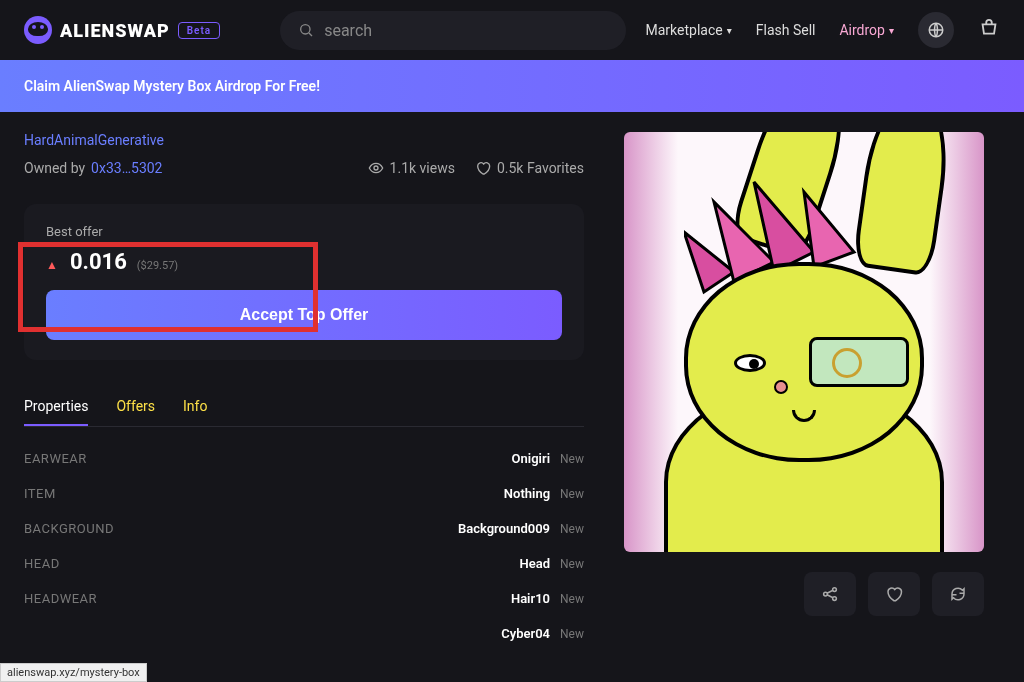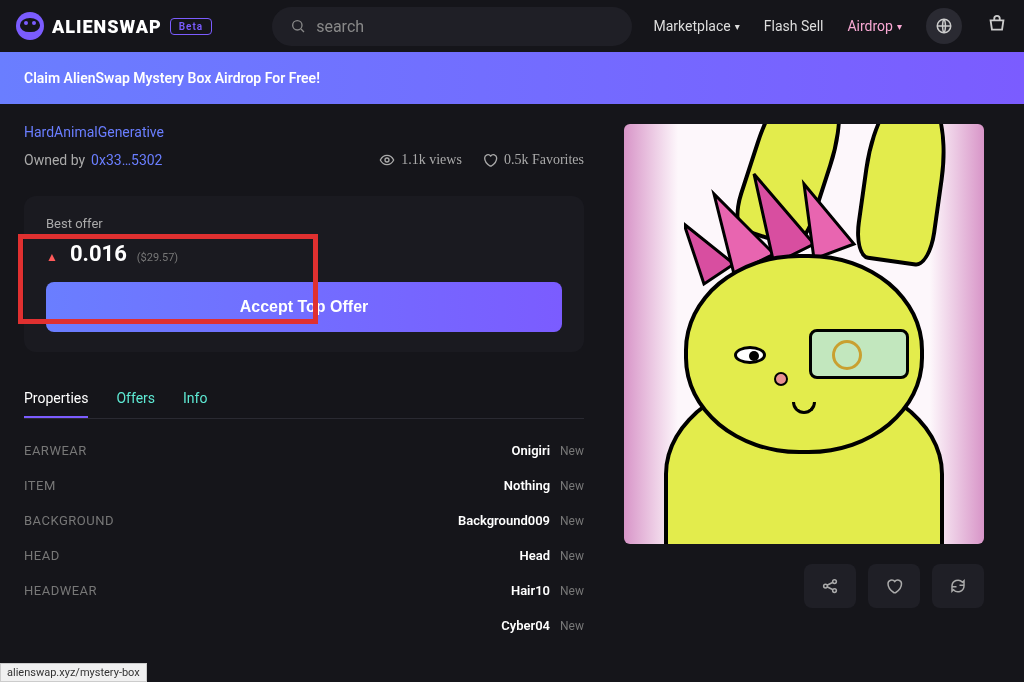--- a/index.html
+++ b/index.html
@@ -8,23 +8,23 @@
   color: #fff;
   font-family: -apple-system, BlinkMacSystemFont, 'Segoe UI', Roboto, sans-serif;
   width: 1024px;
   height: 682px;
   overflow: hidden;
   position: relative;
 }
 .header {
   display: flex;
   align-items: center;
-  padding: 12px 16px;
+  padding: 12px 24px;
   gap: 20px;
-  height: 52px;
+  height: 60px;
 }
 .logo {
   display: flex;
   align-items: center;
   gap: 8px;
   font-weight: 900;
   font-size: 18px;
   letter-spacing: 1px;
 }
 .logo-icon {
@@ -120,21 +120,21 @@
 }
 .owner-row {
   display: flex;
   align-items: center;
   gap: 20px;
   margin-bottom: 28px;
   font-size: 14px;
   color: #aaa;
 }
 .owner-link { color: #6a7eff; }
-.stats { margin-left: auto; display: flex; gap: 20px; align-items: center; font-family: Liberation Serif, serif; }
+.stats { margin-left: auto; display: flex; gap: 20px; align-items: center; }
 .stat { display: flex; align-items: center; gap: 6px; }
 .offer-box {
   background: #1a1a20;
   border-radius: 12px;
   padding: 20px 22px;
   margin-bottom: 28px;
   position: relative;
 }
 .offer-label { color: #aaa; font-size: 13px; margin-bottom: 10px; }
 .offer-price-row { display: flex; align-items: baseline; gap: 10px; }
@@ -171,21 +171,21 @@
 }
 .tabs {
   display: flex;
   gap: 28px;
   border-bottom: 1px solid #2a2a32;
   margin-bottom: 14px;
 }
 .tab {
   padding: 10px 0;
   font-size: 14px;
-  color: #5eead4;
+  color: #fde047;
   cursor: pointer;
   border-bottom: 2px solid transparent;
 }
 .tab.active {
   color: #fff;
   border-bottom-color: #7b5cff;
 }
 .prop-row {
   display: flex;
   justify-content: space-between;

